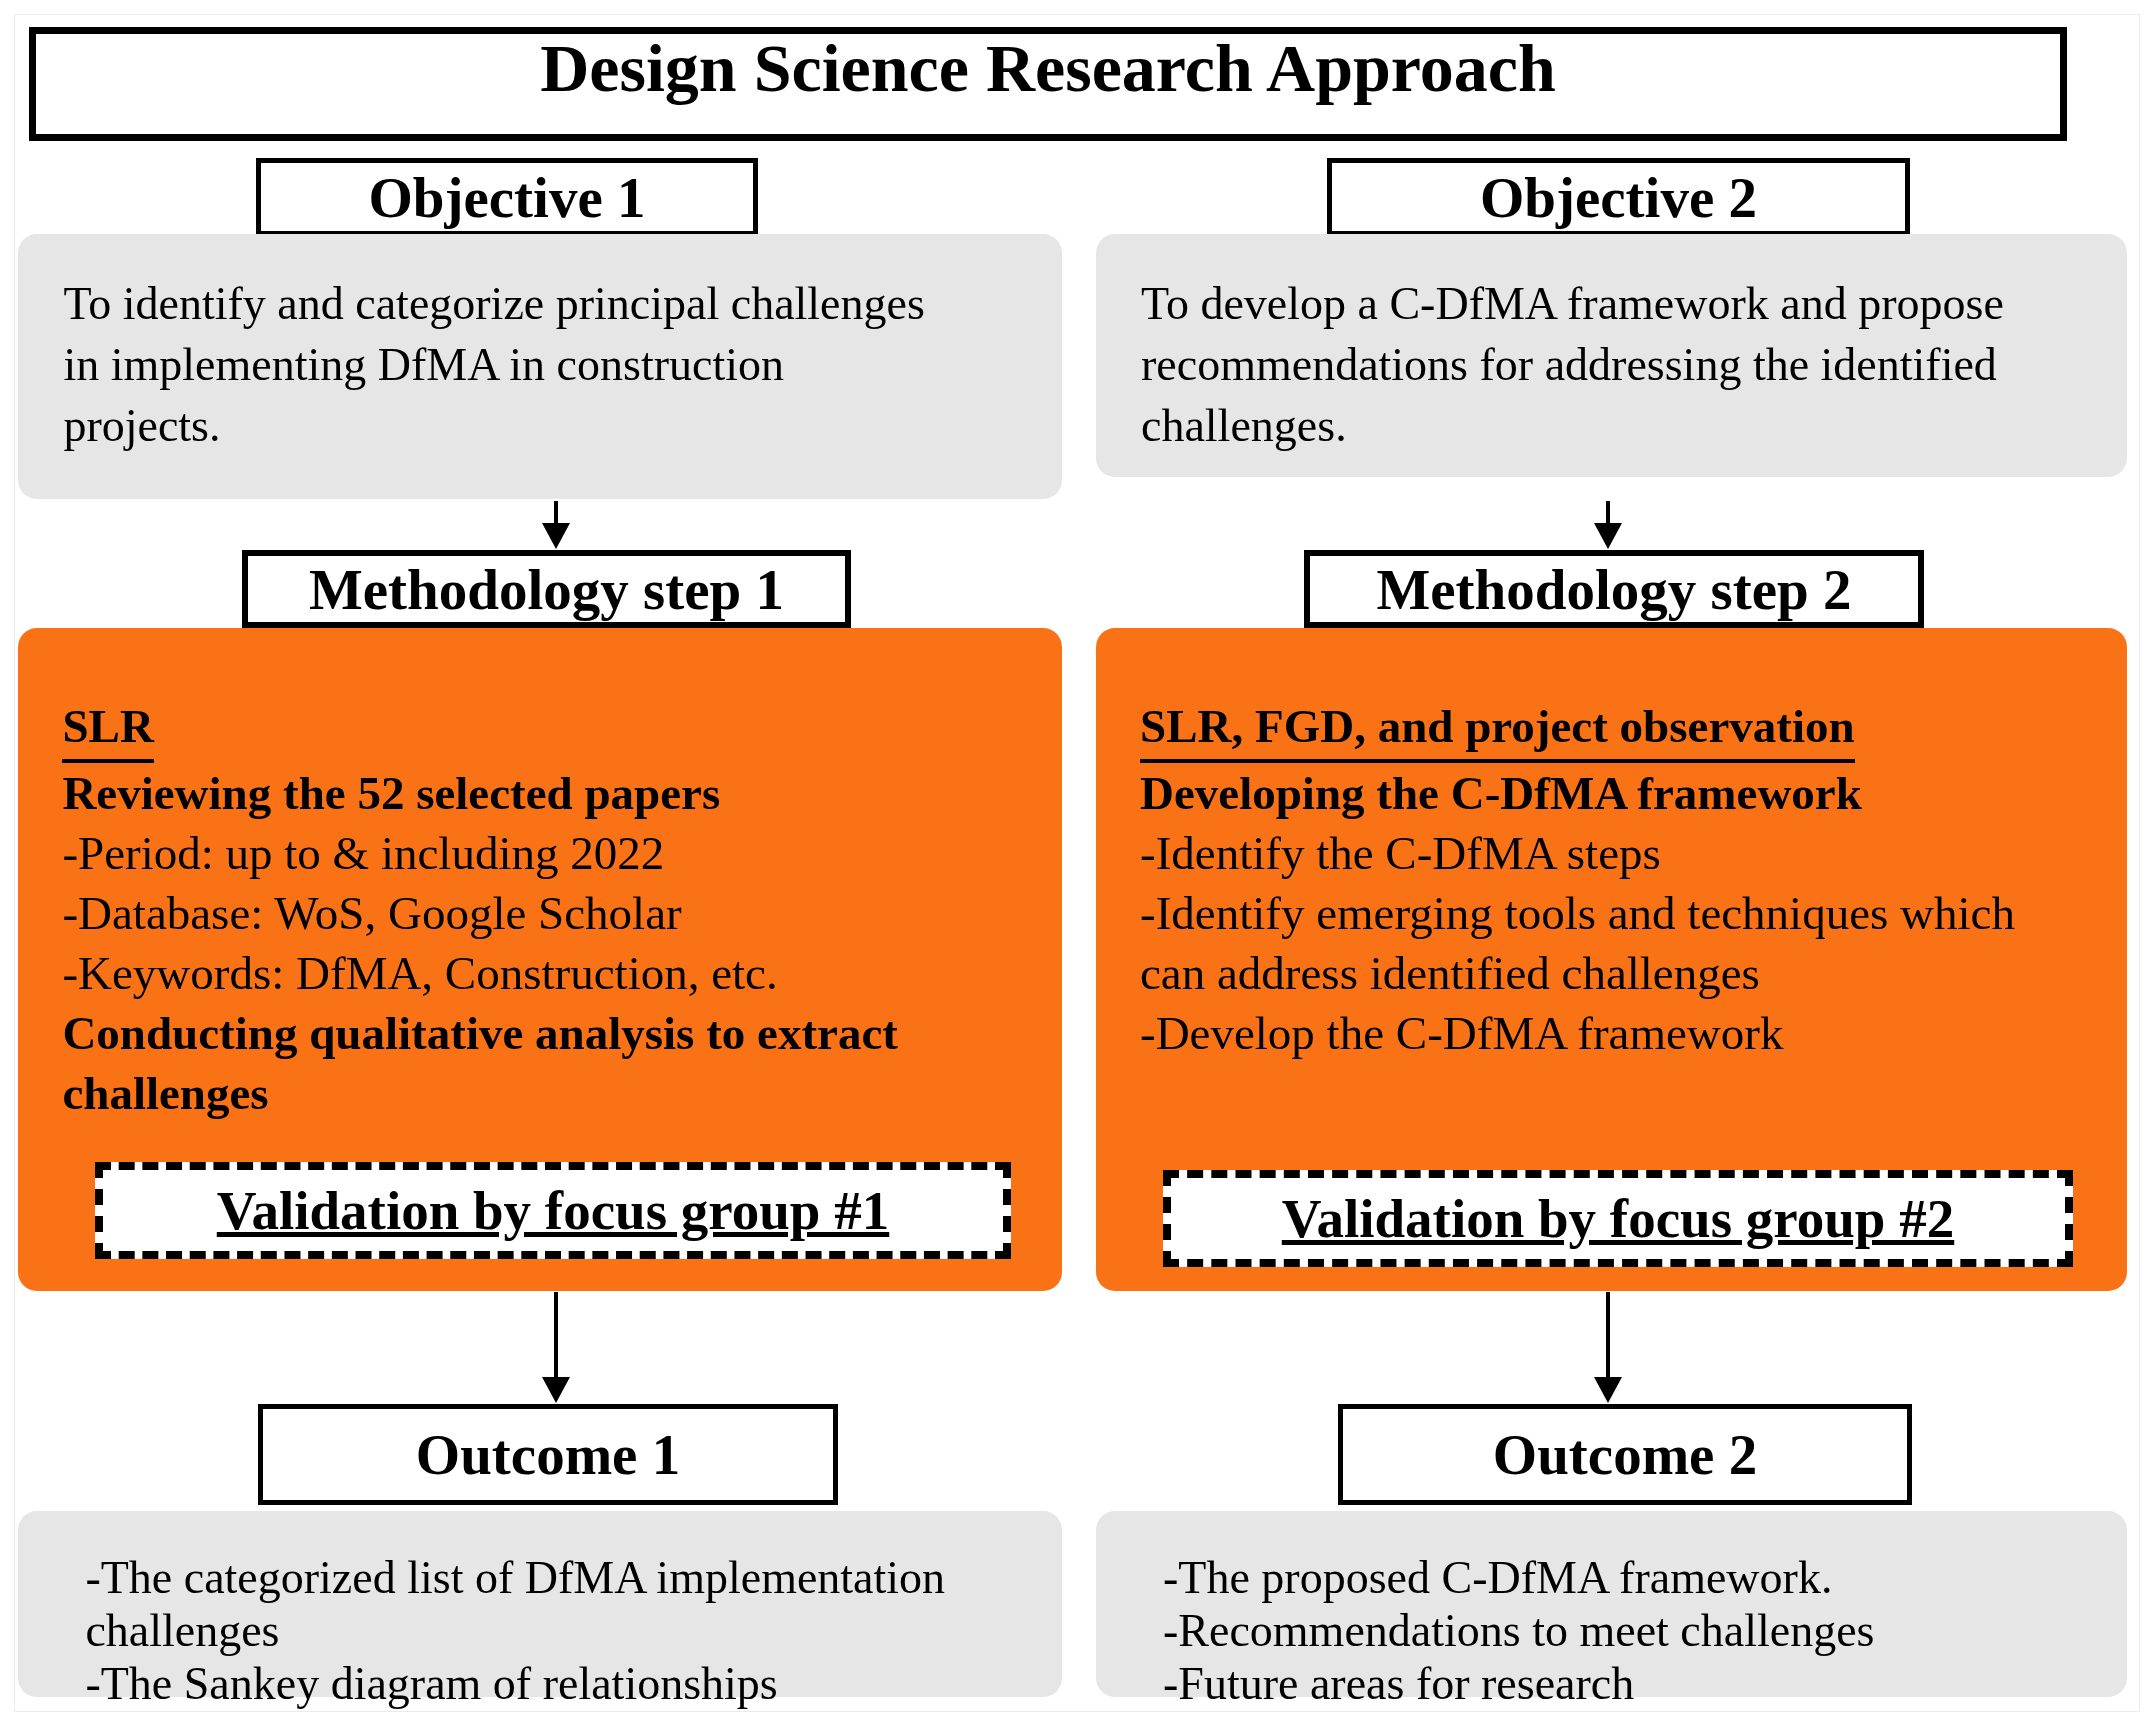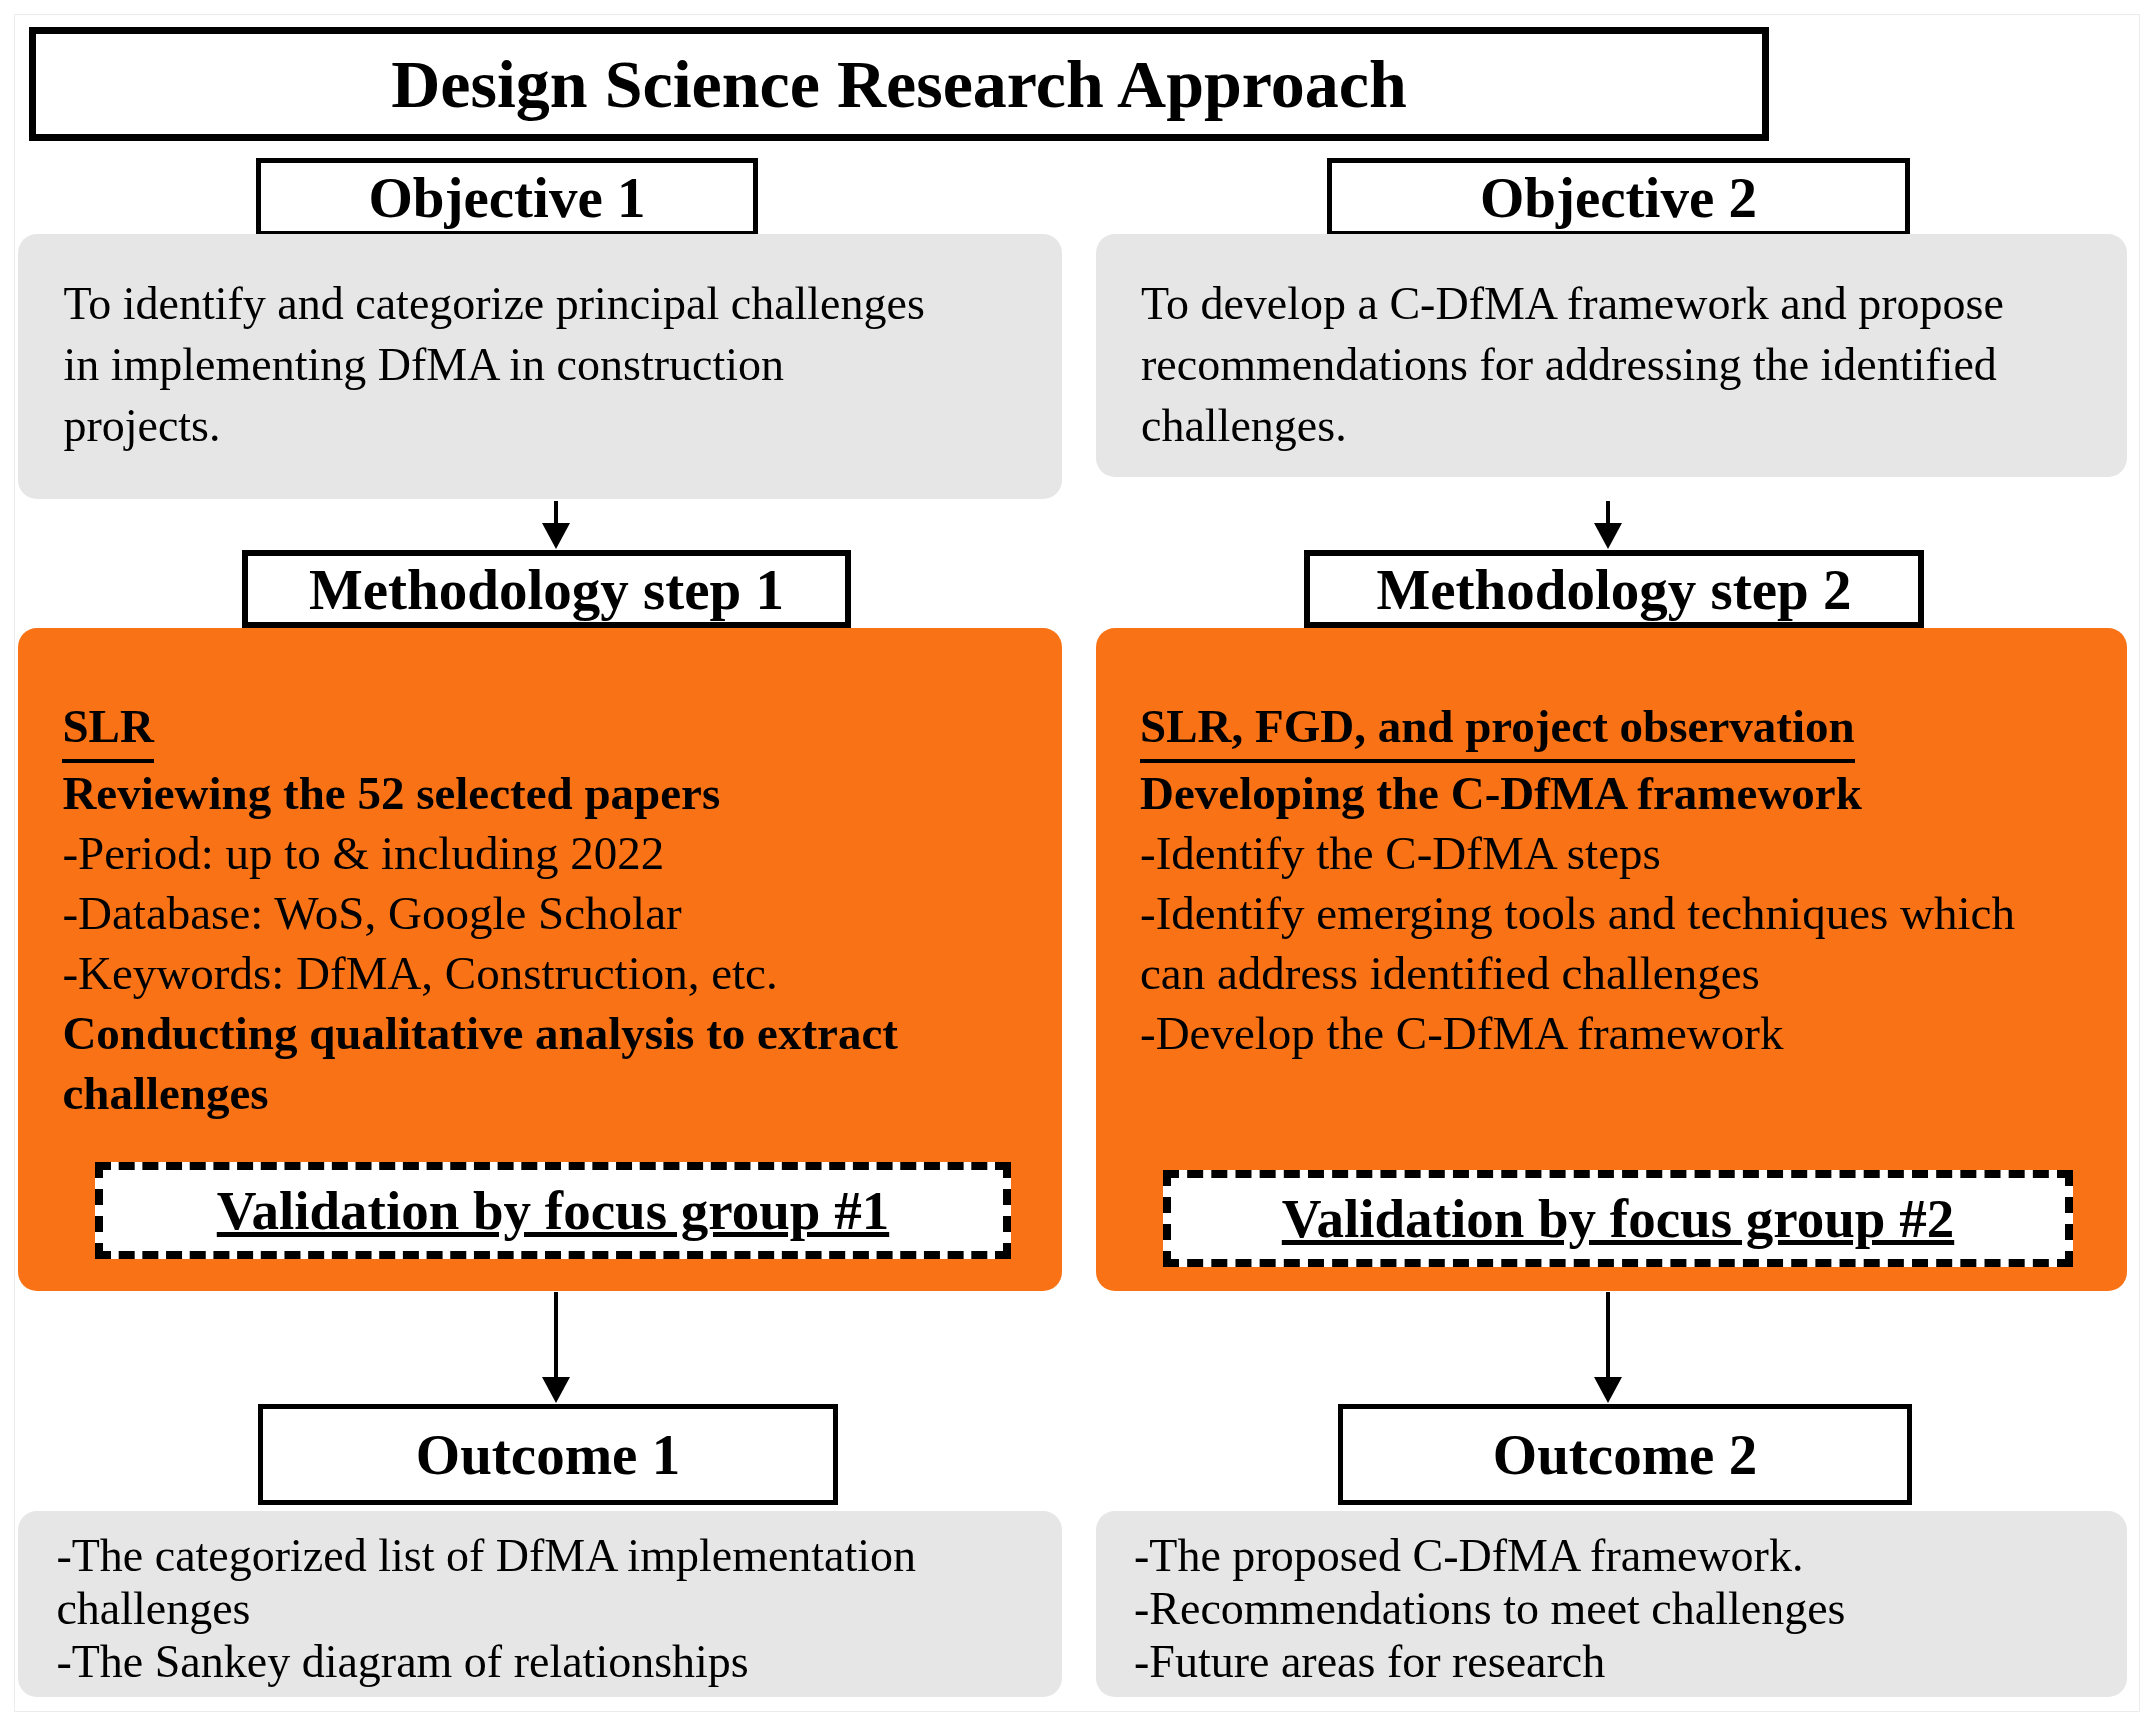--- a/index.html
+++ b/index.html
@@ -31,26 +31,25 @@
     justify-content: center;
     font-weight: bold;
     font-size: 57px;
     line-height: 1;
     box-sizing: border-box;
     text-align: center;
   }
   .title-box {
     position: absolute;
     left: 29px; top: 27px;
-    width: 1740px; height: 114px;
+    width: 2038px; height: 114px;
     background: #ffffff;
     border: 7.5px solid #000000;
     box-sizing: border-box;
     display: flex;
-    align-items: center;
     justify-content: center;
     font-weight: bold;
     font-size: 68px;
     line-height: 1;
   }
   
   .panel {
     position: absolute;
     box-sizing: border-box;
     border-radius: 19px;
@@ -70,24 +69,25 @@
   }
   .m-bold { font-weight: bold; white-space: pre-line; }
   .m-items { white-space: pre-line; }
   .u-underline {
     display: inline-block;
     border-bottom: 4.6px solid #000000;
     padding-bottom: 3.4px;
     font-weight: bold;
   }
   .out-text {
-    padding: 18px 23px 0 38px;
+    padding: 40px 23px 0 38px;
     font-size: 46px;
     line-height: 53px;
     white-space: pre-line;
+    margin-left: 29px;
   }
   
   .validation-box {
     position: absolute;
     background: #ffffff;
     border: 8px dashed #000000;
     box-sizing: border-box;
     display: flex;
     align-items: center;
     justify-content: center;

